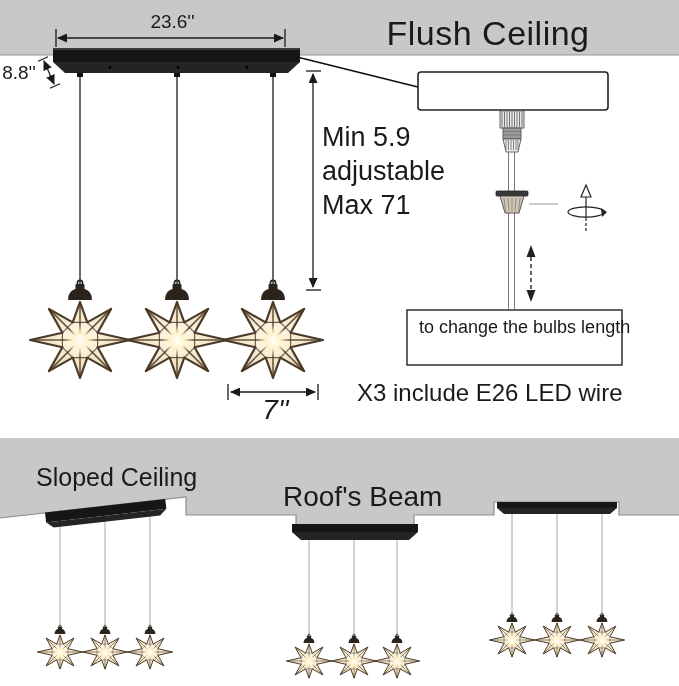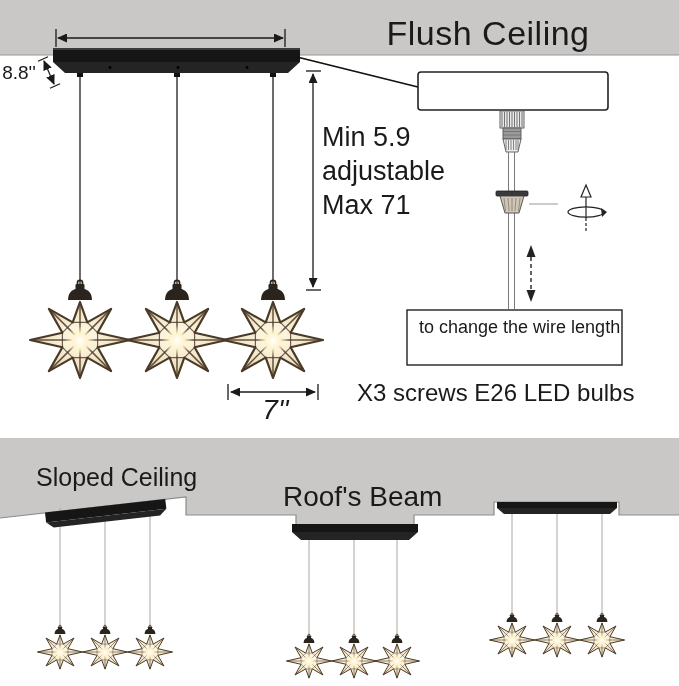--- a/index.html
+++ b/index.html
@@ -199,32 +199,33 @@
     <use href="#star" transform="translate(397,661) scale(0.45)"></use>
   </g>
   <g>
     <use href="#star" transform="translate(512,640) scale(0.45)"></use>
     <use href="#star" transform="translate(557,640) scale(0.45)"></use>
     <use href="#star" transform="translate(602,640) scale(0.45)"></use>
   </g>
 </svg>
 
   <div class="t title">Flush Ceiling</div>
+  <div class="t dim-w">23.6''</div>
   <div class="t dim-d">8.8''</div>
 
   <div class="t dim-drop">
     <span>Min 5.9</span>
     <span>adjustable</span>
     <span>Max 71</span>
   </div>
 
   <div class="t dim-shade">7''</div>
 
   <div class="t notebox-text">
-    <span>to change the wire length</span>
+    <span>to change the bulbs length</span>
   </div>
 
-  <div class="t bulbs">X3 screws E26 LED bulbs</div>
+  <div class="t bulbs">X3 include E26 LED wire</div>
 
   <div class="t lbl-sloped">Sloped Ceiling</div>
   <div class="t lbl-beam">Roof's Beam</div>
 
 </div>
 
 </body></html>

